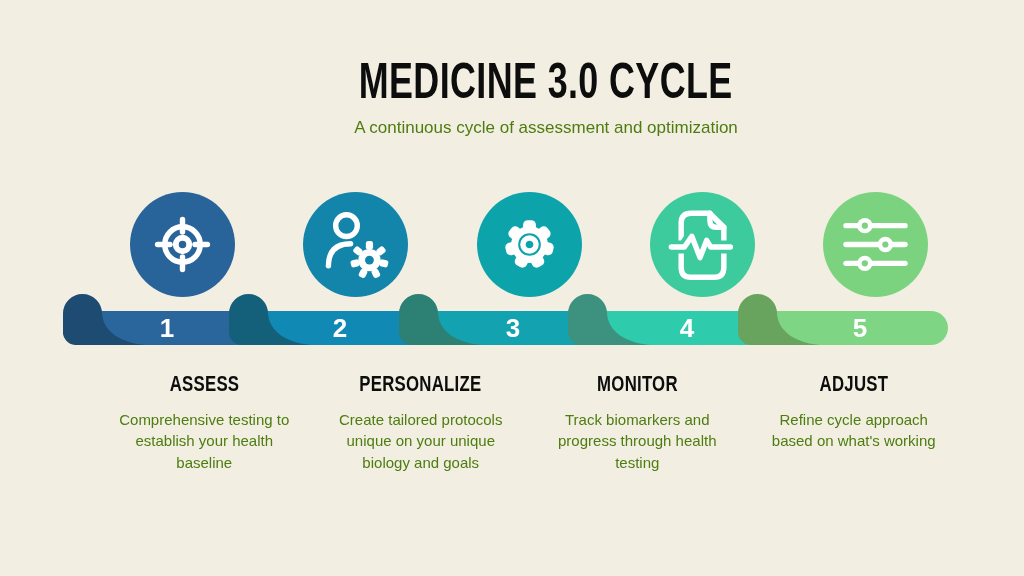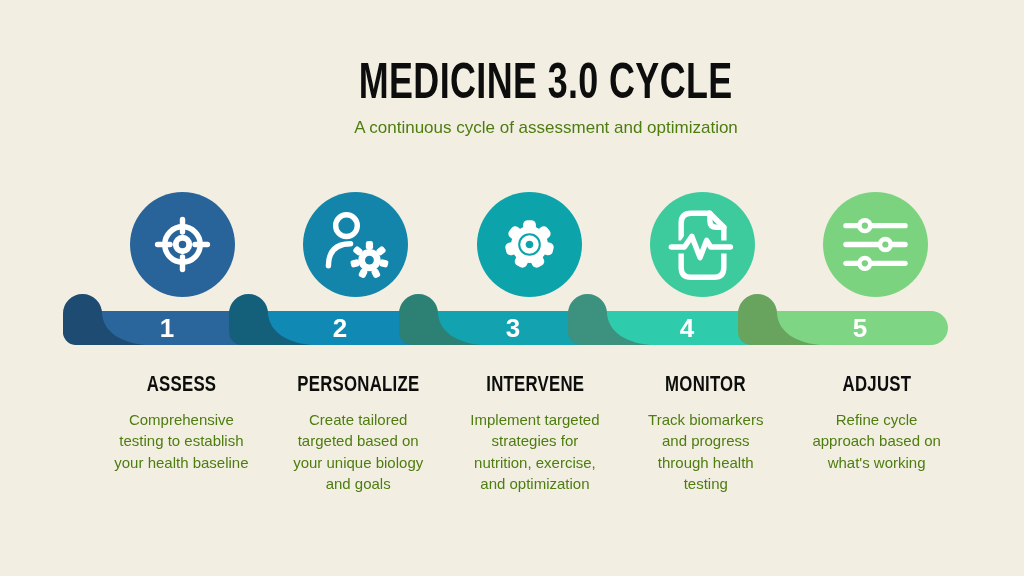--- a/index.html
+++ b/index.html
@@ -154,25 +154,21 @@
     <text class="num" x="860" y="47" text-anchor="middle">5</text>
   </svg>
 
   <div class="row text-row">
     <div class="col">
       <h2 class="step-title">ASSESS</h2>
       <p class="step-desc">Comprehensive testing to establish your health baseline</p>
     </div>
     <div class="col">
       <h2 class="step-title">PERSONALIZE</h2>
-      <p class="step-desc">Create tailored targeted based on your unique biology and goals</p>
-    </div>
-    <div class="col">
-      <h2 class="step-title">INTERVENE</h2>
-      <p class="step-desc">Implement targeted strategies for nutrition, exercise, and optimization</p>
+      <p class="step-desc">Create tailored protocols unique on your unique biology and goals</p>
     </div>
     <div class="col">
       <h2 class="step-title">MONITOR</h2>
       <p class="step-desc">Track biomarkers and progress through health testing</p>
     </div>
     <div class="col">
       <h2 class="step-title">ADJUST</h2>
       <p class="step-desc">Refine cycle approach based on what's working</p>
     </div>
   </div>

